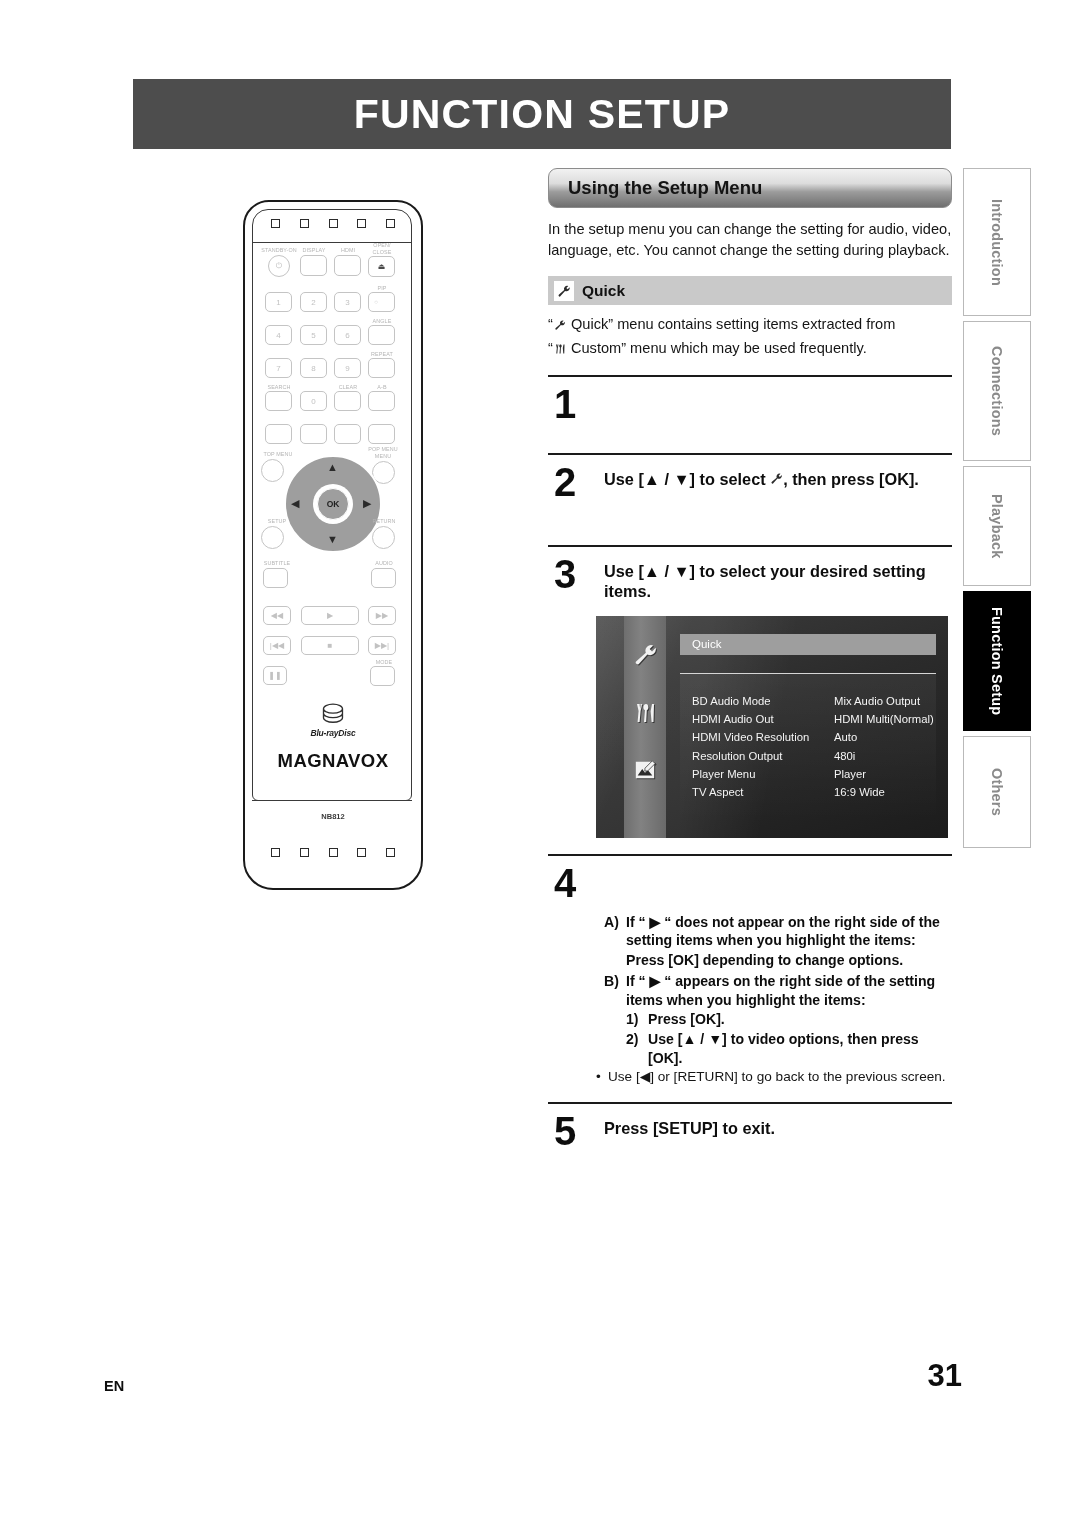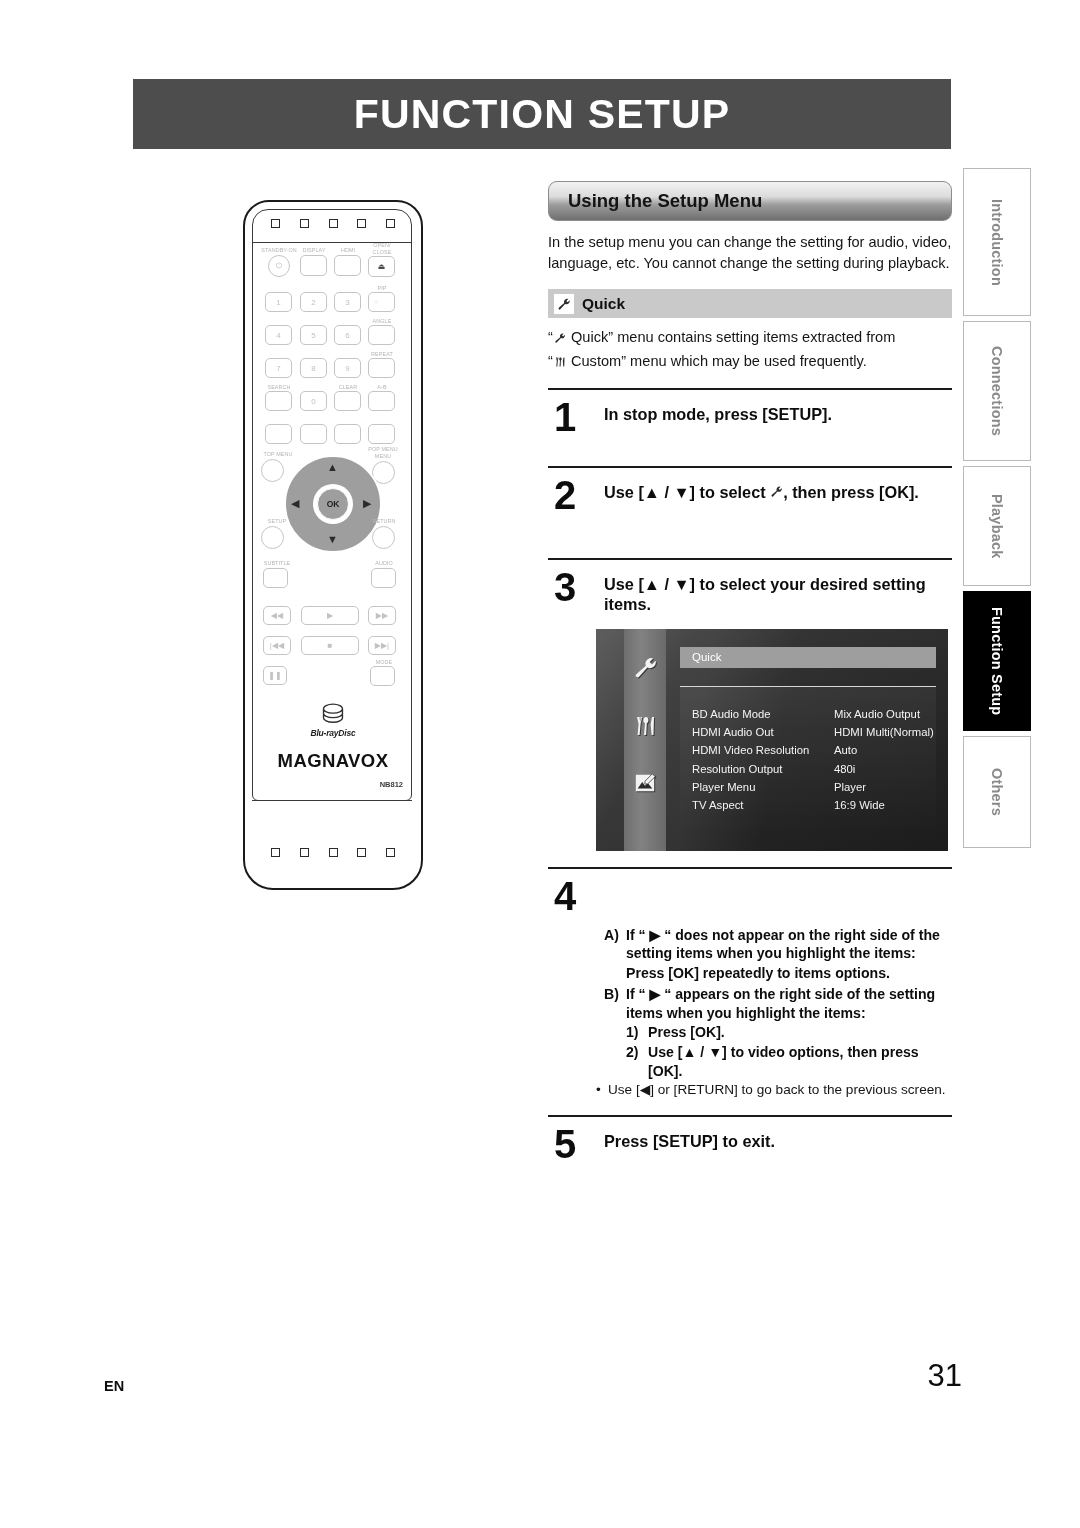--- a/index.html
+++ b/index.html
@@ -118,26 +118,26 @@
   }
   .bd-logo .bd-txt {
     font-size: 8.5px; font-style: italic; font-weight: bold; color: #1f1f1f;
     margin-top: 1px; letter-spacing: -0.2px;
   }
   .brand {
     position: absolute; left: 20px; top: 550px; width: 140px; text-align: center;
     font-size: 18.5px; font-weight: bold; color: #111; letter-spacing: 0.4px;
   }
   .model-no {
-    position: absolute; left: 20px; top: 580px; width: 140px; text-align: right;
+    position: absolute; left: 20px; top: 612px; width: 140px; text-align: center;
     font-size: 7.5px; color: #3a3a3a; font-weight: bold;
   }
 
   
-  .content { position: absolute; left: 548px; top: 168px; width: 404px; margin-top: 13px; }
+  .content { position: absolute; left: 548px; top: 168px; width: 404px; }
 
   .section-bar {
     height: 40px;
     border-radius: 9px;
     background: linear-gradient(to bottom, #f2f2f2 0%, #dcdcdc 38%, #9c9c9c 60%, #6f6f6f 100%);
     border: 1px solid #8c8c8c;
     display: flex; align-items: center;
     padding-left: 19px;
   }
   .section-bar .txt { font-size: 18.5px; font-weight: bold; color: #141414; }
@@ -228,21 +228,21 @@
   .bullet-item .marker { width: 12px; flex: 0 0 12px; }
 
   
   .footer-en {
     position: absolute; left: 104px; top: 1378px;
     font-size: 14.5px; font-weight: bold; color: #0d0d0d;
   }
   .footer-page {
     position: absolute; left: 890px; top: 1358px; width: 72px;
     text-align: right;
-    font-size: 31px; font-weight: normal; color: #0d0d0d;
+    font-size: 31px; font-weight: bold; color: #0d0d0d;
   }
 </style>
 </head>
 <body>
 
 <div class="title-banner">
   <span class="txt">FUNCTION SETUP</span>
 </div>
 
 <div class="side-tabs">
@@ -422,21 +422,20 @@
           <path d="M21.7 5.6l-3.4 3.4-2.3-2.3 3.4-3.4a5.5 5.5 0 00-7.1 7.1L3.5 18.2a1.8 1.8 0 102.5 2.5l7.8-8.8a5.5 5.5 0 007.9-6.3z" fill="#2b2b2b"></path>
         </svg></span><span> Quick” menu contains setting items extracted from</span><br>
     <span>“</span><span class="inline-icon"><svg width="12" height="12" viewBox="0 0 24 24">
           <path d="M4 3l1.6 7-1 11h2l1-11L9 3H7.6l-.4 5-.6-5zM13 3c-1.6 0-2.6 1.4-2.6 3.2 0 1.5.7 2.6 1.6 3L11 21h2.2l.6-11.8c.9-.4 1.6-1.5 1.6-3C15.4 4.4 14.5 3 13 3zM19 3l-1.4 7.2L18.6 21h1.9L21 3z" fill="#2b2b2b"></path>
         </svg></span><span> Custom” menu which may be used frequently.</span>
   </p>
 
   <div class="step-rule" style="margin-top:14px"></div>
   <div class="step" style="height:66px">
     <div class="step-num">1</div>
-    <div class="step-txt">In stop mode, press [SETUP].</div>
   </div>
 
   <div class="step-rule"></div>
   <div class="step" style="height:80px">
     <div class="step-num">2</div>
     <div class="step-txt">
       <span>Use [▲ / ▼] to select </span><span class="inline-icon"><svg width="13" height="13" viewBox="0 0 24 24">
             <path d="M21.7 5.6l-3.4 3.4-2.3-2.3 3.4-3.4a5.5 5.5 0 00-7.1 7.1L3.5 18.2a1.8 1.8 0 102.5 2.5l7.8-8.8a5.5 5.5 0 007.9-6.3z" fill="#2b2b2b"></path>
           </svg></span><span>, then press [OK].</span>
     </div>
@@ -506,21 +505,21 @@
   <div class="step">
     <div class="step-num">4</div>
   </div>
 
   <div class="sub-block">
     <div class="sub-item">
       <span class="marker">A)</span>
       <span class="body">If “ ▶ “ does not appear on the right side of the setting items when you highlight the items:</span>
     </div>
     <div class="sub-item" style="padding-left:22px">
-      <span class="body sub-plain">Press [OK] repeatedly to items options.</span>
+      <span class="body sub-plain">Press [OK] depending to change options.</span>
     </div>
     <div class="sub-item" style="margin-top:2px">
       <span class="marker">B)</span>
       <span class="body">If “ ▶ “ appears on the right side of the setting items when you highlight the items:</span>
     </div>
     <div class="sub-item indent1">
       <span class="marker">1)</span>
       <span class="body">Press [OK].</span>
     </div>
     <div class="sub-item indent1">

